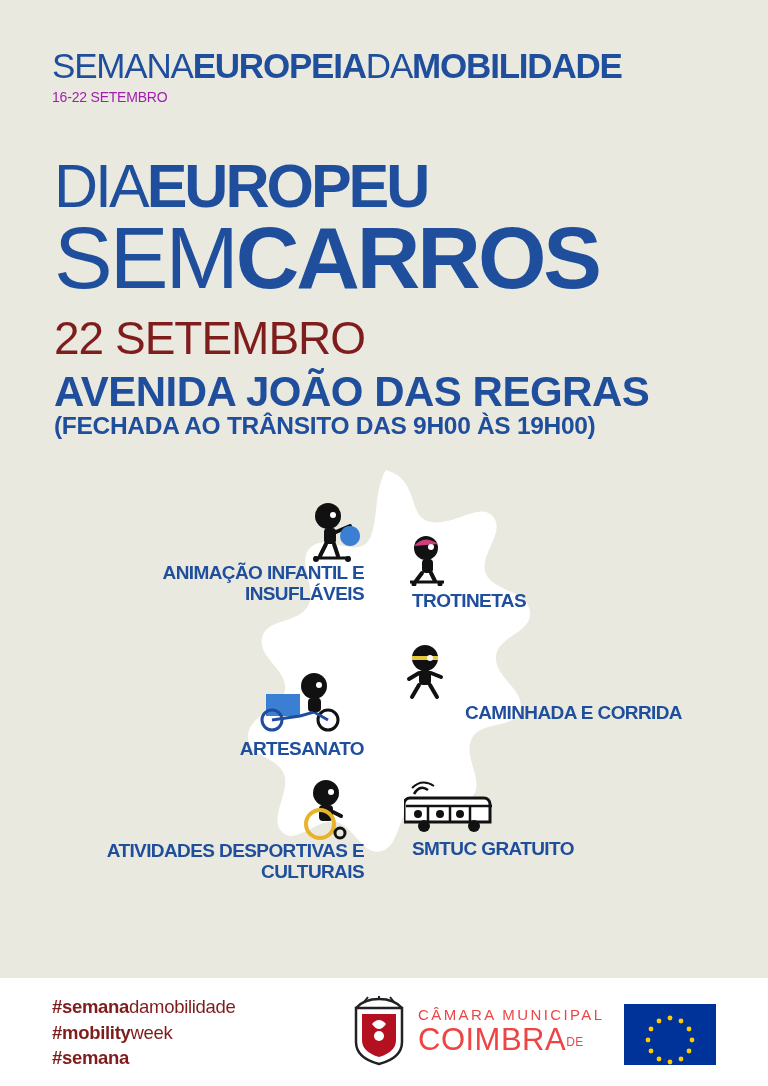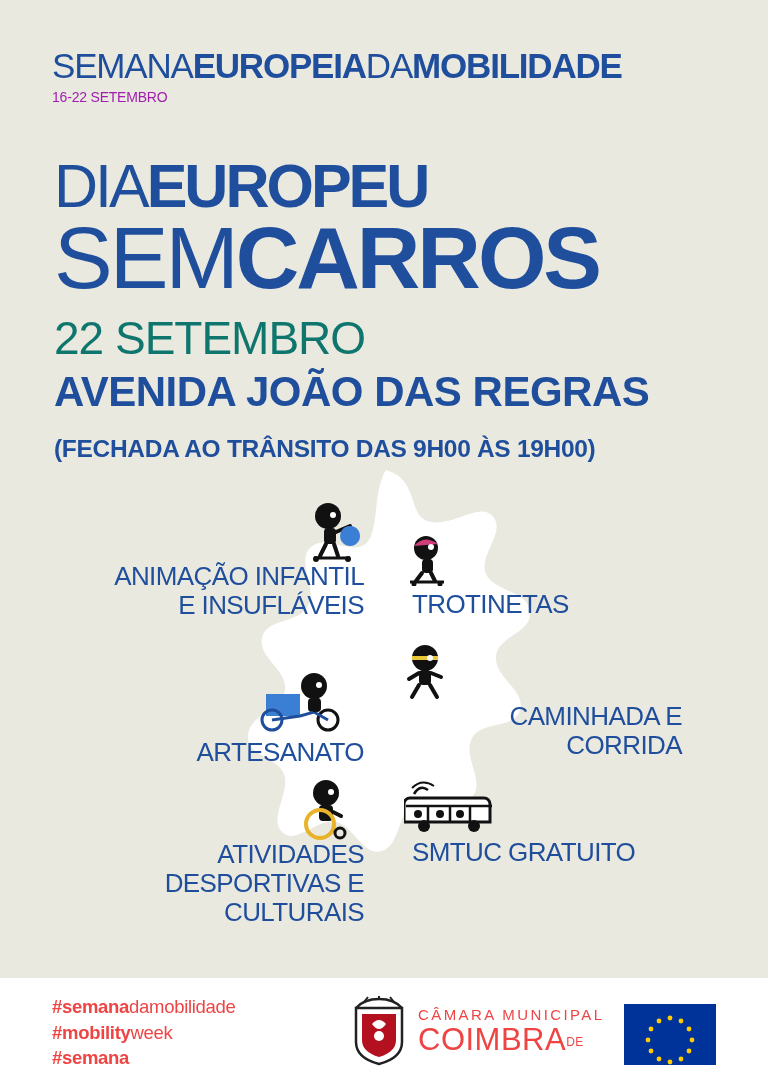--- a/index.html
+++ b/index.html
@@ -61,34 +61,34 @@
   }
   .title-1 { font-size: 61px; letter-spacing: -3px; }
   .title-2 { font-size: 88px; letter-spacing: -3px; margin-top: 4px; }
   .t-light { font-weight: 400; }
   .t-bold  { font-weight: 700; }
 
   .date-line {
     margin-top: 16px;
     font-size: 46px;
     font-weight: 400;
-    color: #0f766e;
+    color: #7f1d1d;
     letter-spacing: -1px;
     line-height: 1;
   }
   .avenue-line {
     margin-top: 10px;
     font-size: 42px;
     font-weight: 700;
     color: #1f4e9c;
     letter-spacing: -0.5px;
     line-height: 1;
   }
   .closed-line {
-    margin-top: 24px;
+    margin-top: 1px;
     font-size: 24.5px;
     font-weight: 700;
     color: #1f4e9c;
     letter-spacing: -0.3px;
     line-height: 1;
   }
 
   
   .blob {
     position: absolute;
@@ -103,22 +103,22 @@
   .activities {
     position: absolute;
     left: 0;
     top: 490px;
     width: 768px;
     height: 460px;
   }
   .act {
     position: absolute;
     color: #1f4e9c;
-    font-weight: 400;
-    font-size: 26px;
+    font-weight: 700;
+    font-size: 19px;
     line-height: 1.12;
     letter-spacing: -0.6px;
   }
   .act-right-col { text-align: left; }
   .act-left-col { text-align: right; }
 
   .act-1 { left: 96px; top: 72px; width: 268px; }
   .act-2 { left: 412px; top: 100px; width: 260px; }
   .act-3 { left: 96px; top: 248px; width: 268px; }
   .act-4 { left: 412px; top: 212px; width: 270px; text-align: right; }
@@ -139,21 +139,21 @@
     left: 0;
     bottom: 0;
     width: 768px;
     height: 108px;
     background: #ffffff;
   }
   .hashtags {
     position: absolute;
     left: 52px;
     top: 16px;
-    color: #ef4444;
+    color: #7f1d1d;
     font-size: 18.5px;
     line-height: 1.38;
     letter-spacing: -0.3px;
   }
   .ht-bold { font-weight: 700; }
   .ht-light { font-weight: 400; }
 
   .cm-logo {
     position: absolute;
     left: 352px;

